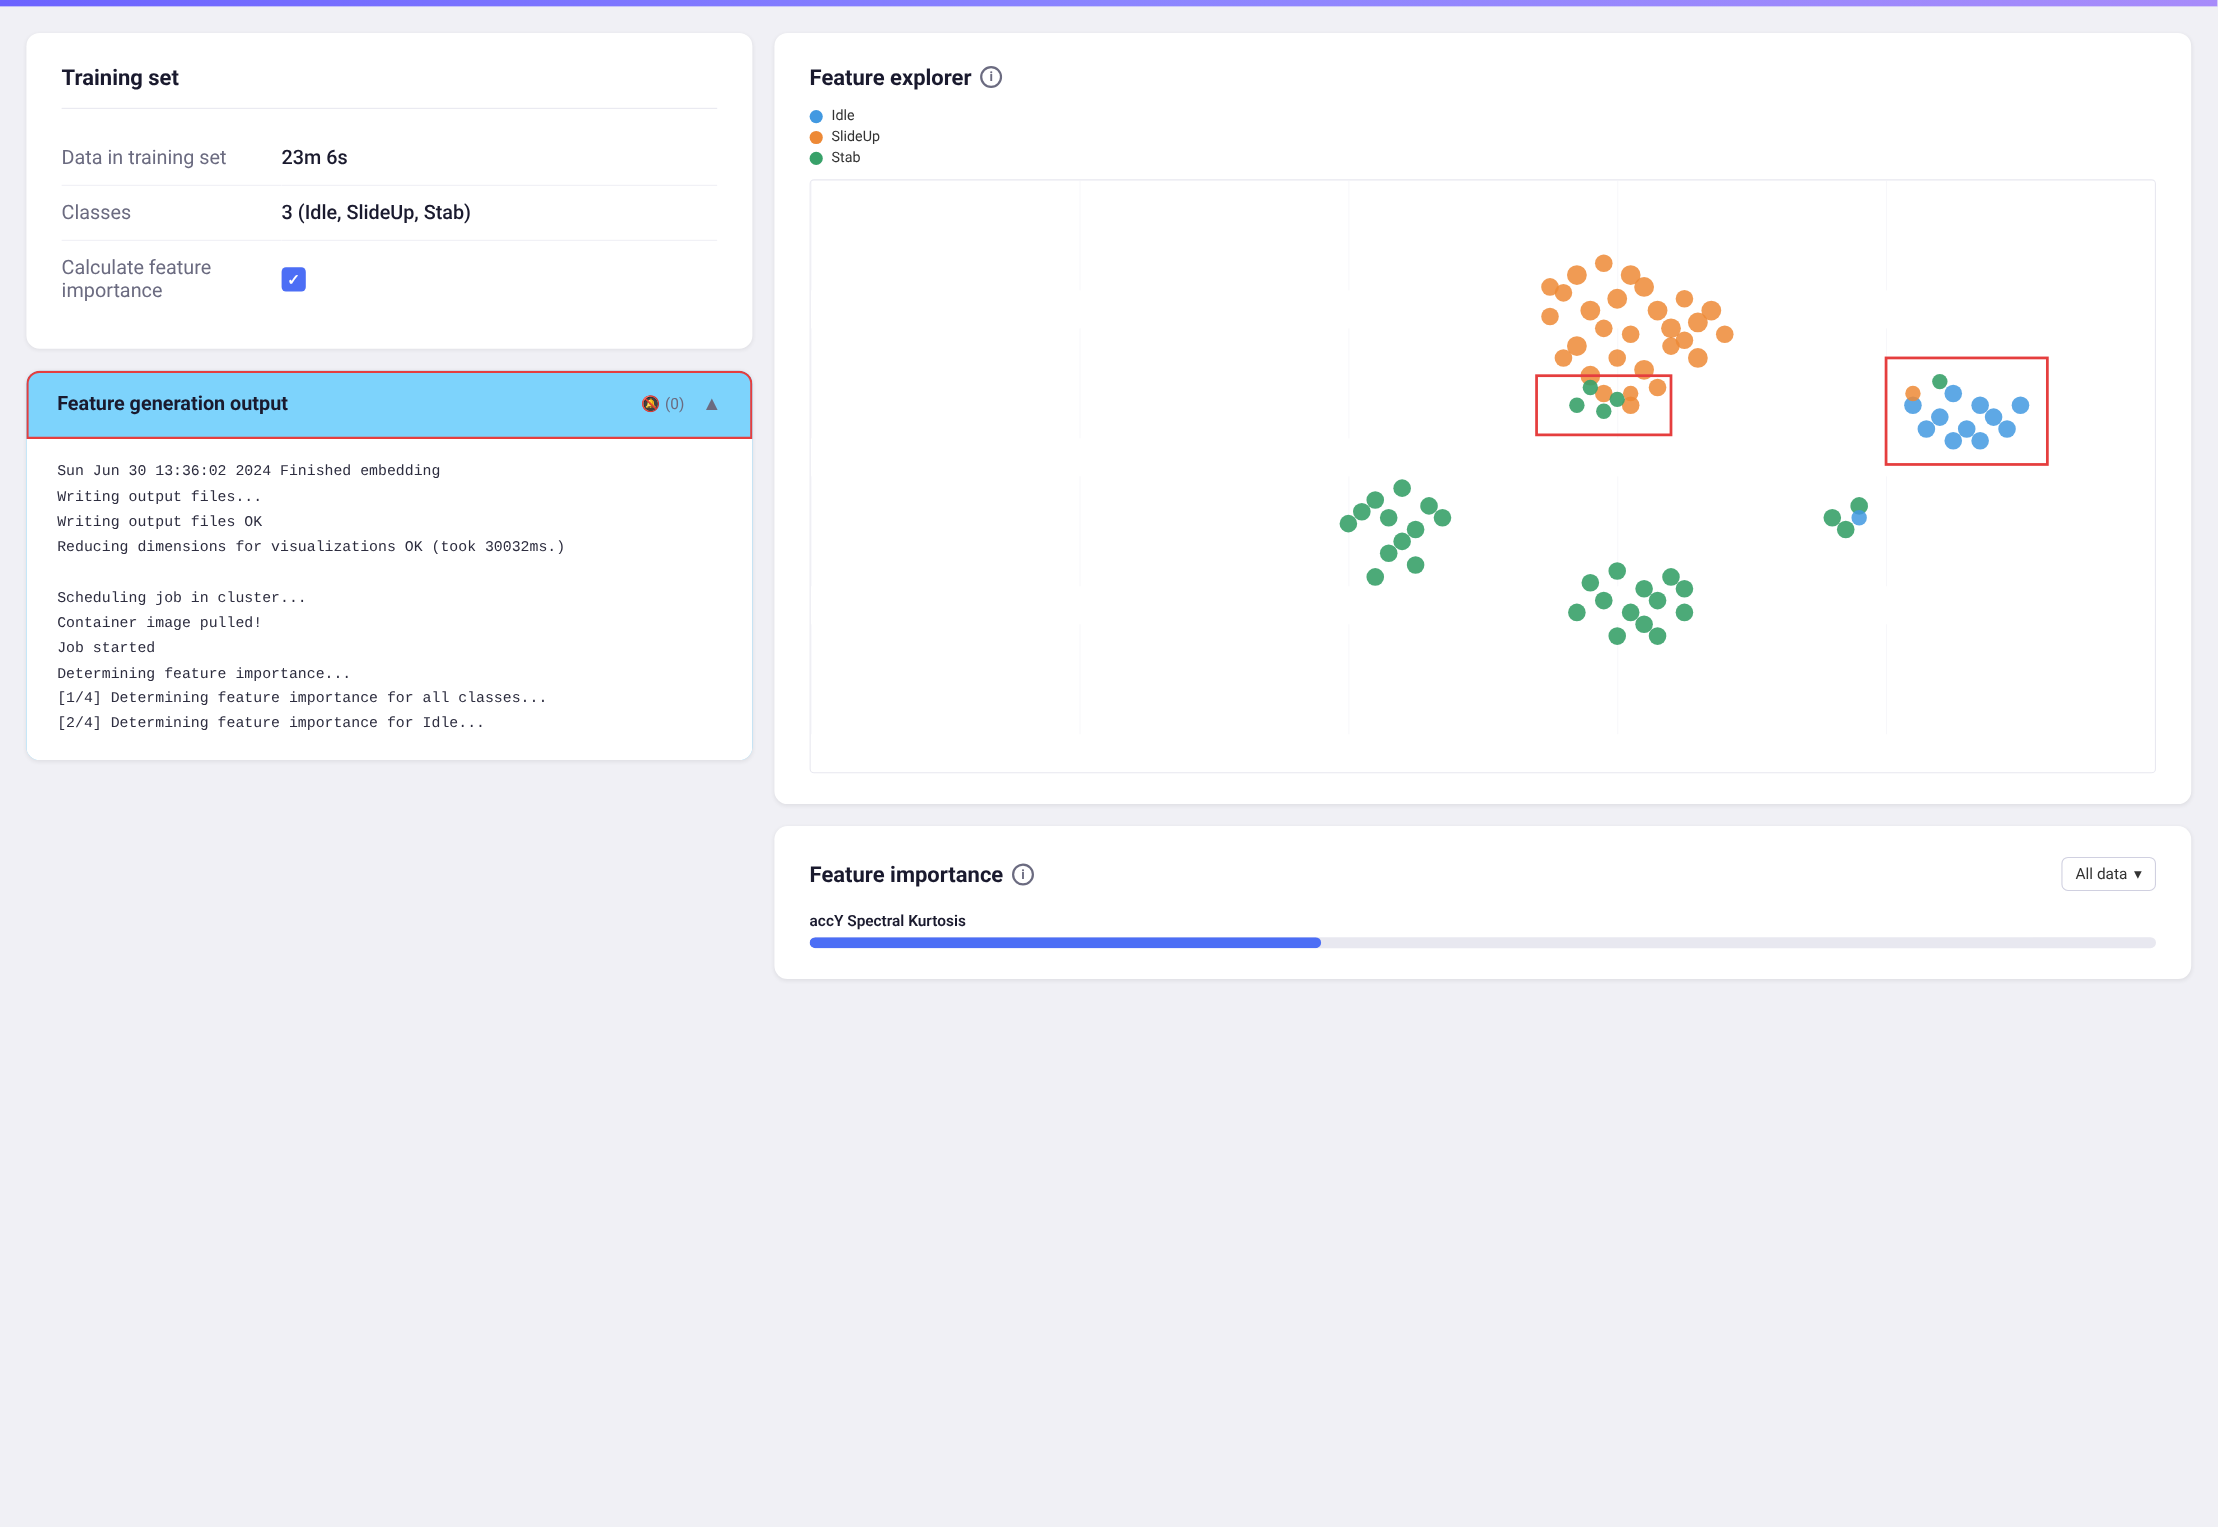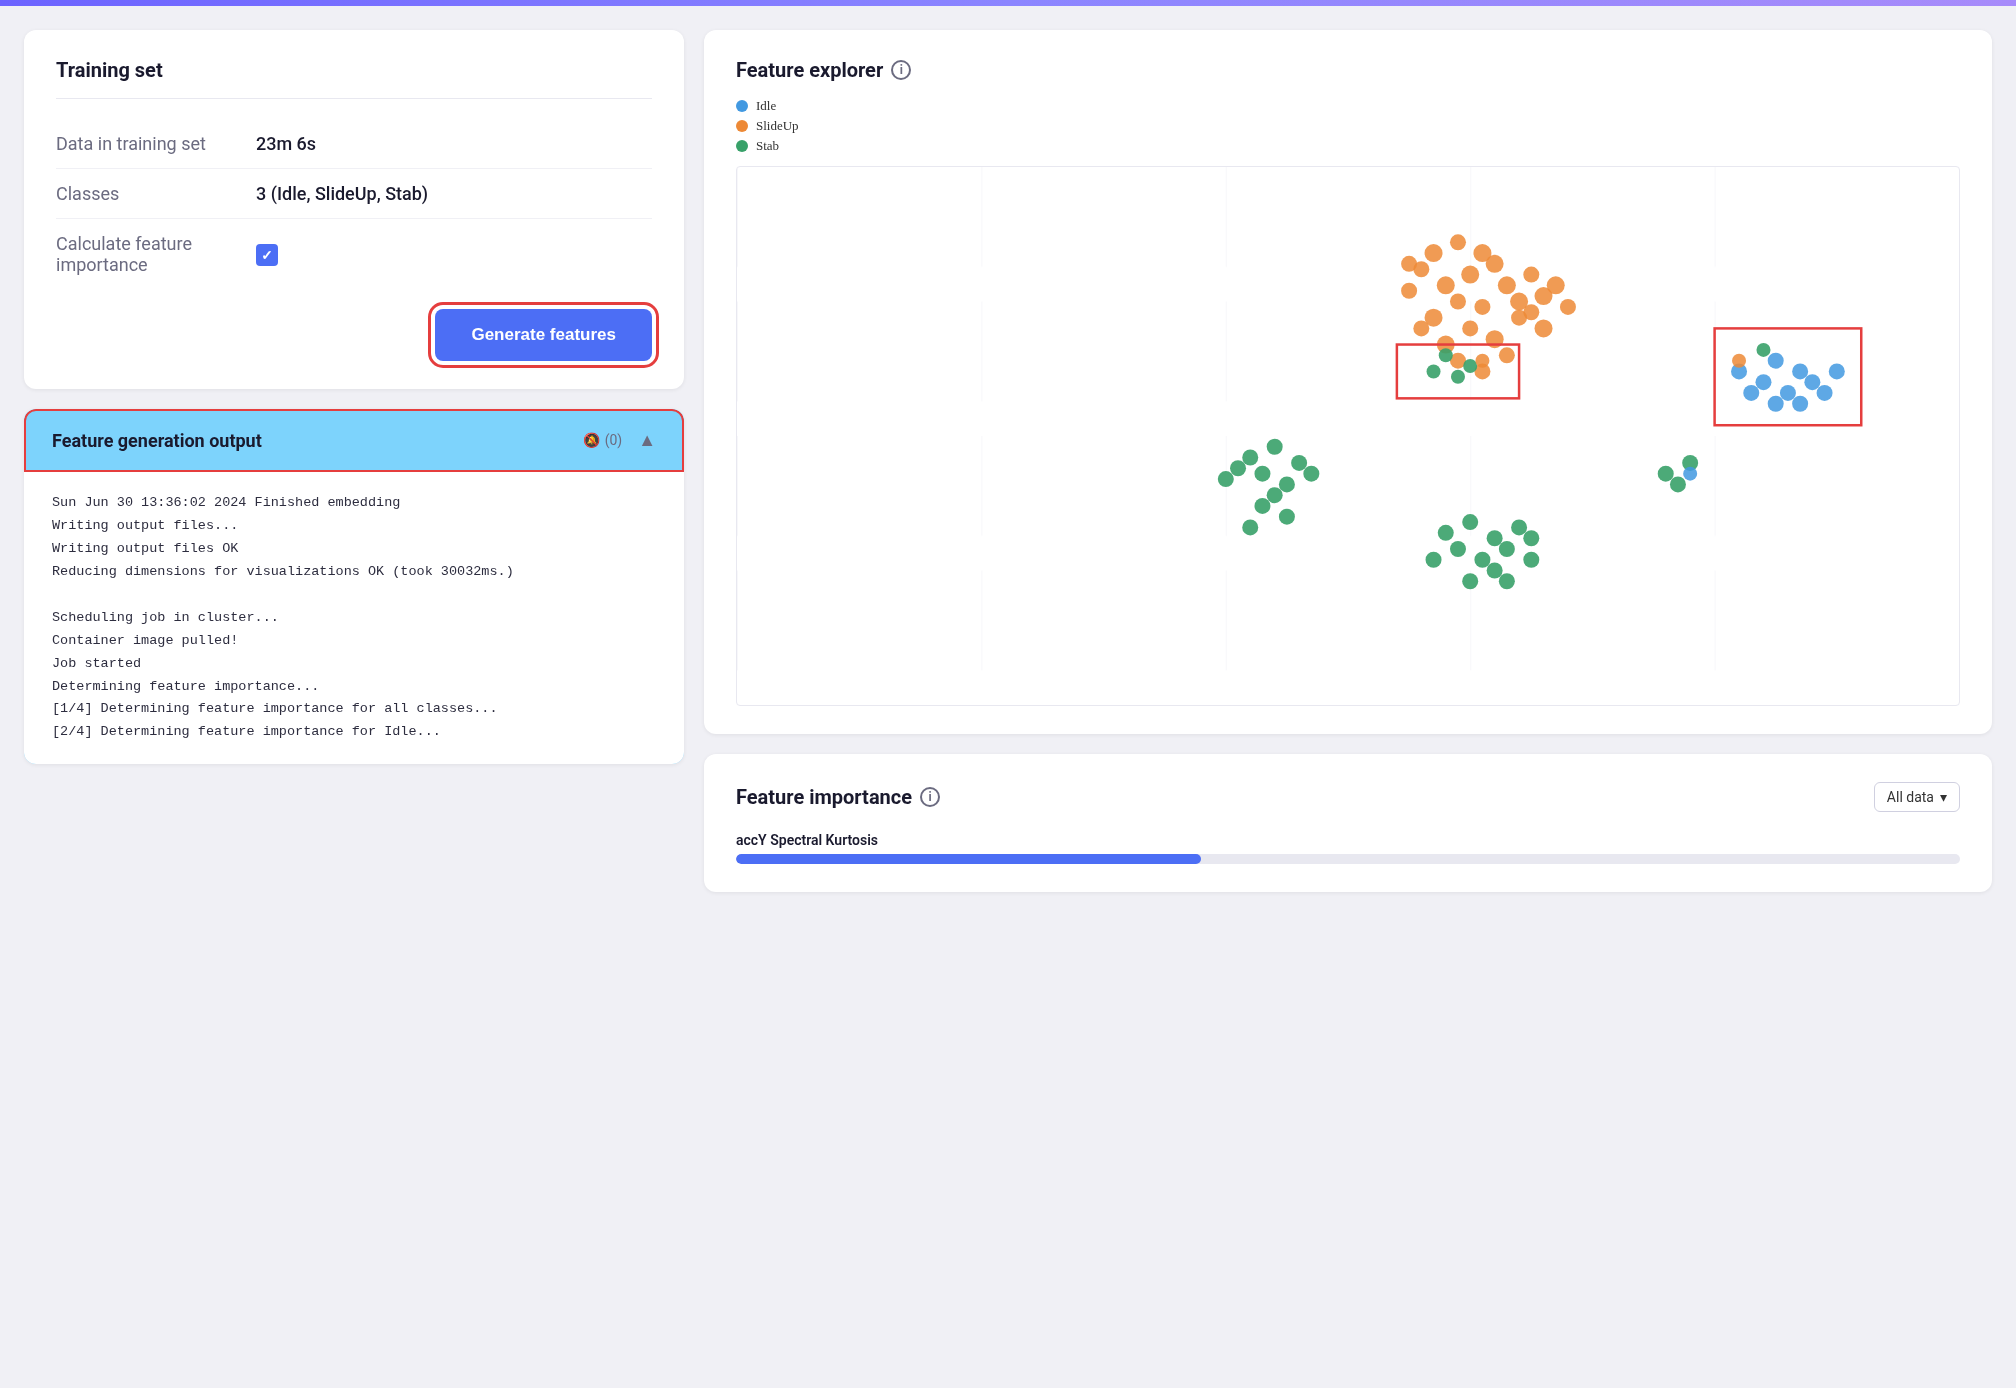--- a/index.html
+++ b/index.html
@@ -212,21 +212,20 @@
       color: #6b6b80;
       font-size: 12px;
       font-weight: 700;
     }
 
     .legend {
       display: flex;
       flex-direction: column;
       gap: 4px;
       margin-bottom: 12px;
-      font-family: Liberation Serif, serif;
     }
 
     .legend-item {
       display: flex;
       align-items: center;
       gap: 8px;
       font-size: 13px;
       color: #333;
     }
 
@@ -325,23 +324,20 @@
             <td>3 (Idle, SlideUp, Stab)</td>
           </tr>
           <tr>
             <td>Calculate feature importance</td>
             <td>
               <div class="checkbox-blue"></div>
             </td>
           </tr>
         </tbody>
       </table>
-      <div class="generate-btn-wrapper">
-        <button class="generate-btn">Generate features</button>
-      </div>
     </div>
 
     <div class="output-card">
       <div class="output-header">
         <div class="output-header-left">
           <span class="output-title">Feature generation output</span>
         </div>
         <div class="output-header-right">
           <div class="bell-muted">
             <span>🔕</span>

